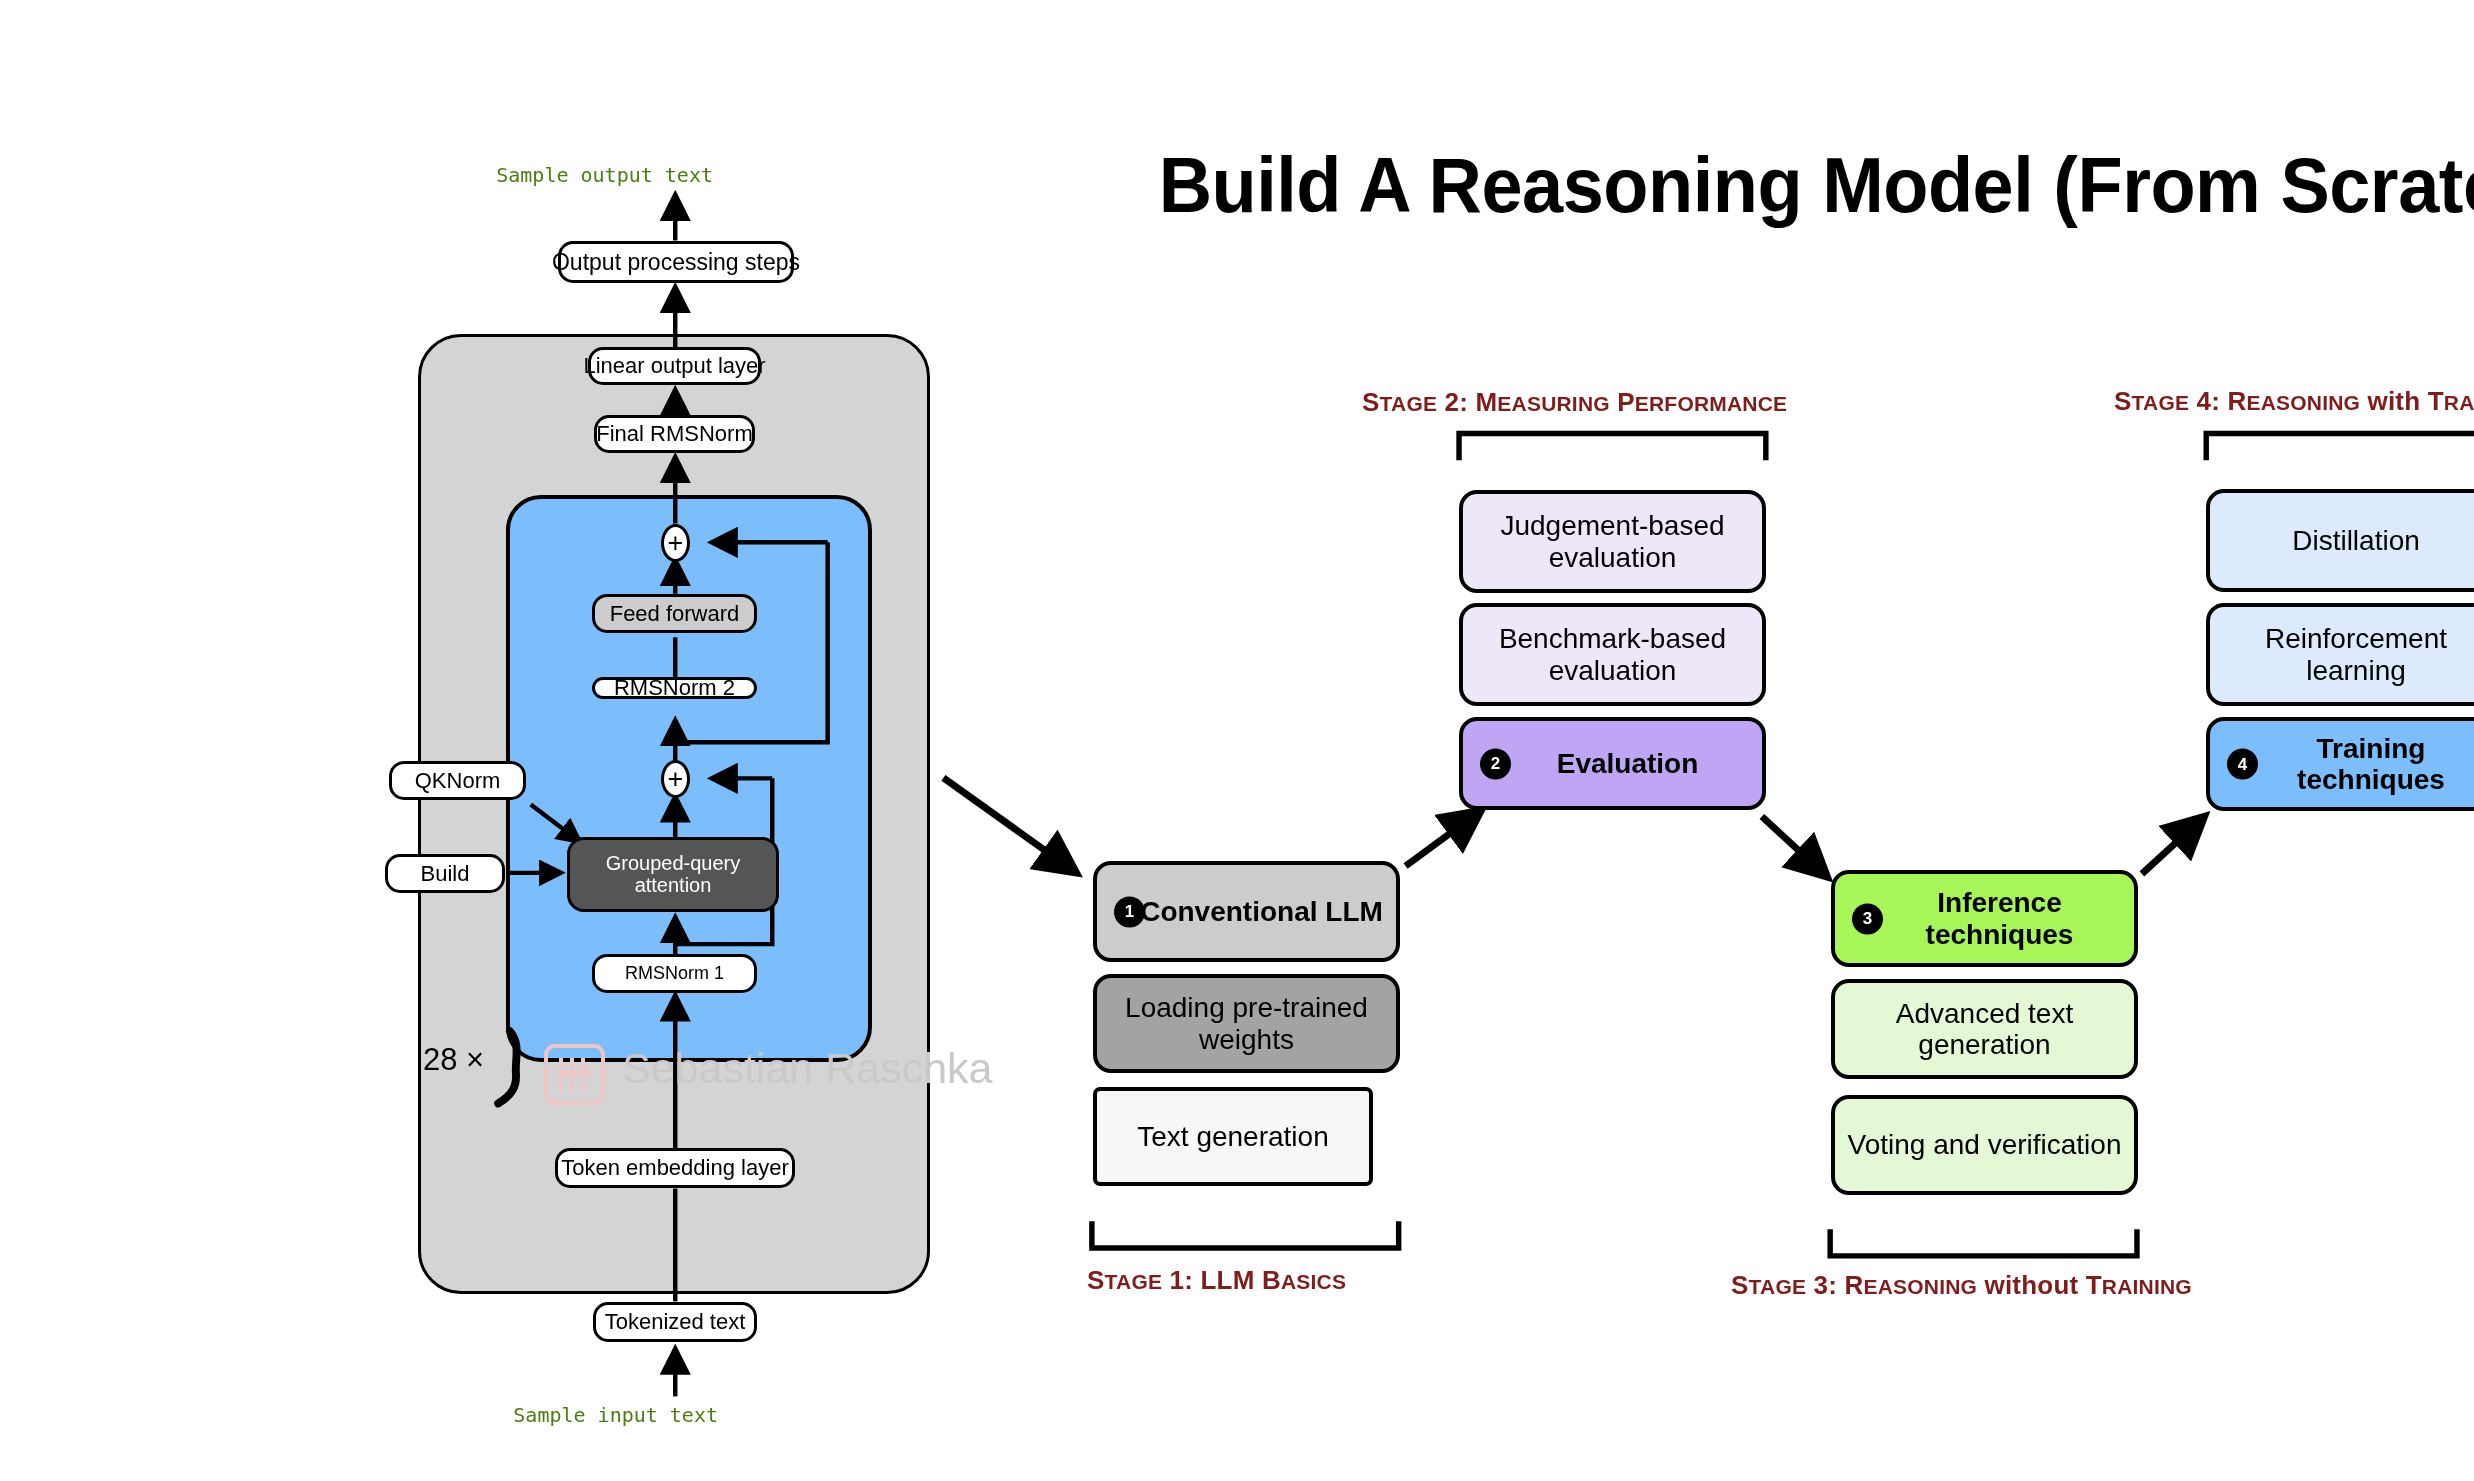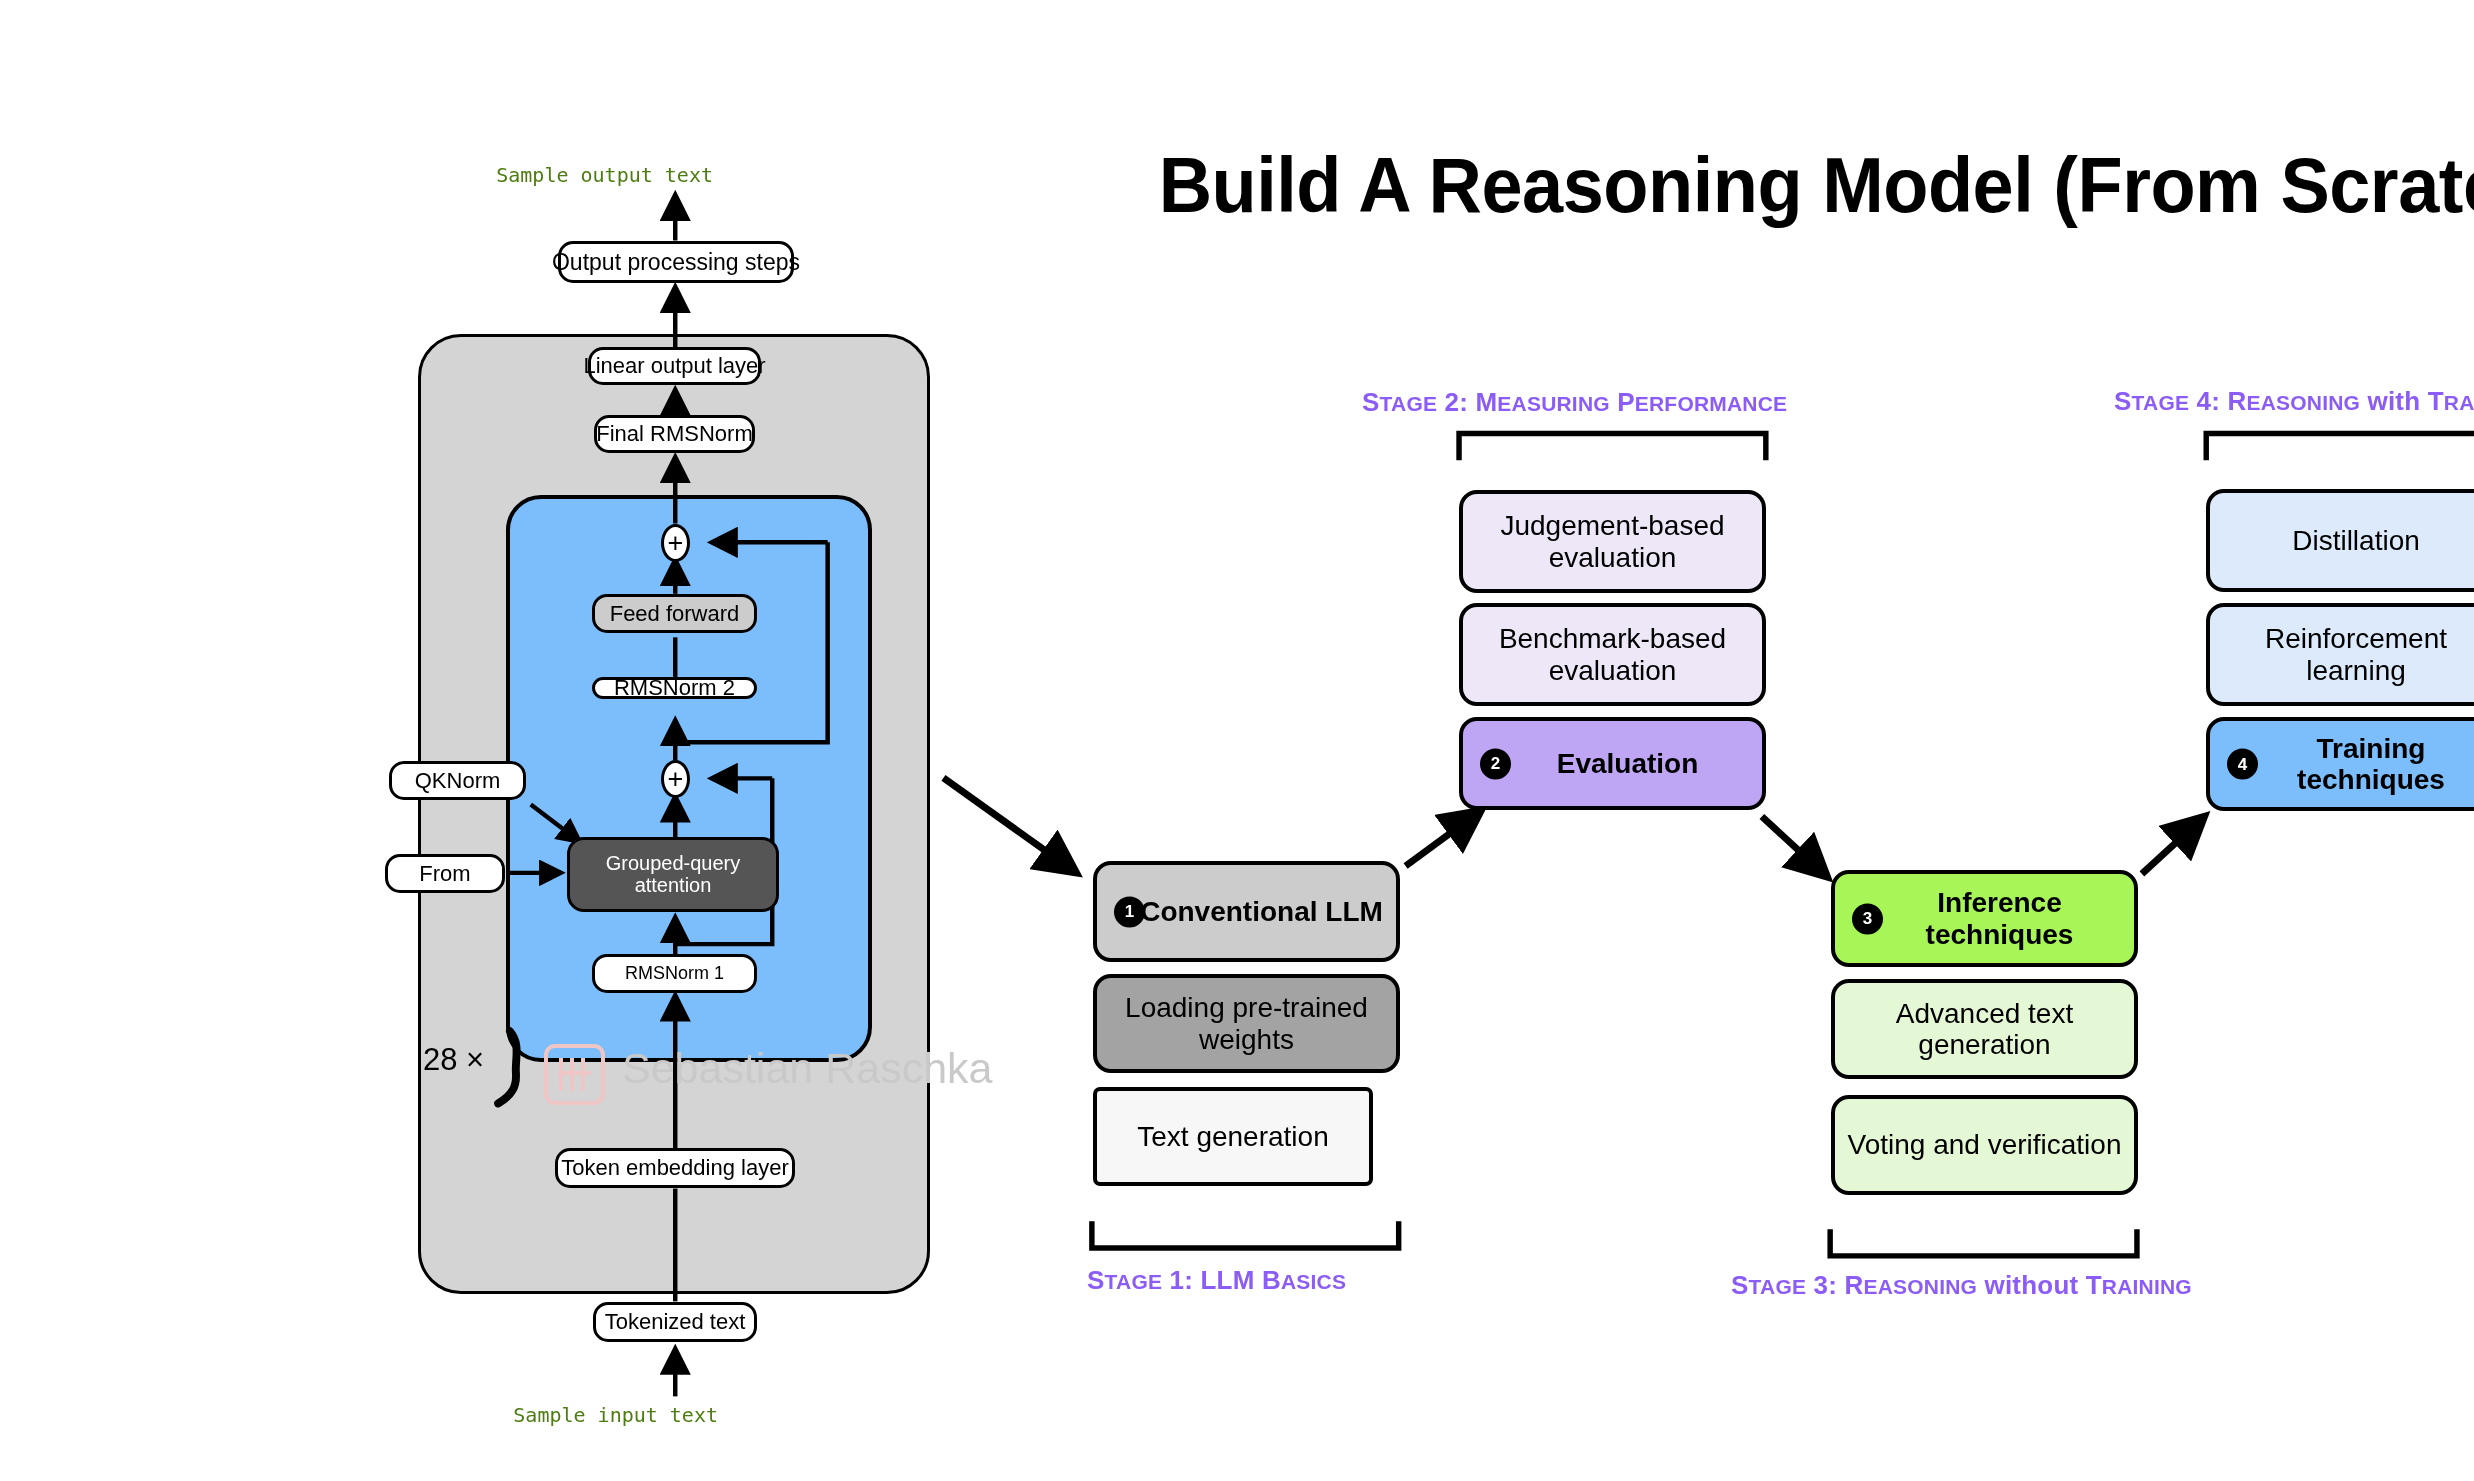--- a/index.html
+++ b/index.html
@@ -123,21 +123,21 @@
     color: #c9c9c9;
     white-space: nowrap;
   }
 
   
   .stage-title {
     position: absolute;
     font-family: "Liberation Sans", sans-serif;
     font-weight: 700;
     font-size: 26px;
-    color: #8b5cf6;
+    color: #7f1d1d;
     white-space: nowrap;
     letter-spacing: 0.2px;
   }
   .stage-title .sc { font-size: 21px; }
 
   .sbox {
     position: absolute;
     box-sizing: border-box;
     border: 4.5px solid #000;
     border-radius: 18px;
@@ -190,21 +190,21 @@
   <div class="plus" style="left: 661px; top: 524px;">
       <span>+</span>
     </div>
 
   <div class="node grey" style="left:592px; top:594px; width:165px; height:39px; font-size:22px;">Feed forward</div>
 
   <div class="node" style="left:592px; top:677px; width:165px; height:22px; font-size:22px;">RMSNorm 2</div>
 
   <div class="node" style="left:389px; top:761px; width:137px; height:39px; font-size:22px;">QKNorm</div>
 
-  <div class="node" style="left:385px; top:854px; width:120px; height:39px; font-size:22px;">From</div>
+  <div class="node" style="left:385px; top:854px; width:120px; height:39px; font-size:22px;">Build</div>
 
   <div class="node dark" style="left:567px; top:837px; width:212px; height:75px; font-size:20px; padding:0 9px;">Grouped-query attention</div>
 
   <div class="node" style="left:592px; top:954px; width:165px; height:39px; font-size:18px;">RMSNorm 1</div>
 
   <div class="brace-28">28 ×</div>
 
   <div class="node" style="left:555px; top:1148px; width:240px; height:40px; font-size:22px;">Token embedding layer</div>
 
   <div class="node" style="left:593px; top:1302px; width:164px; height:40px; font-size:22px;">Tokenized text</div>

